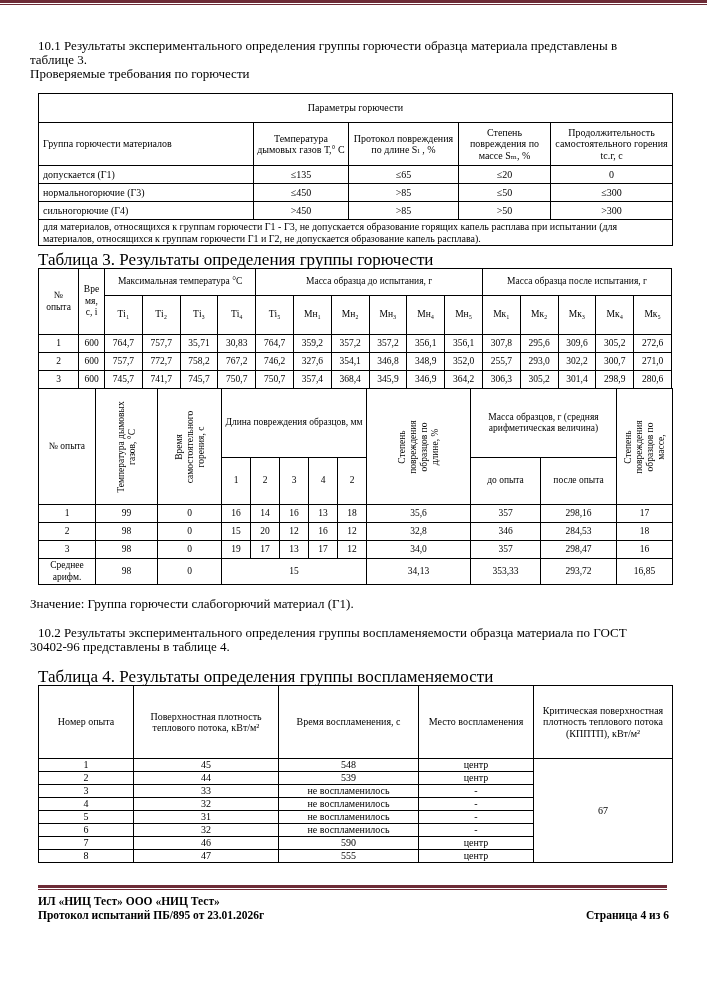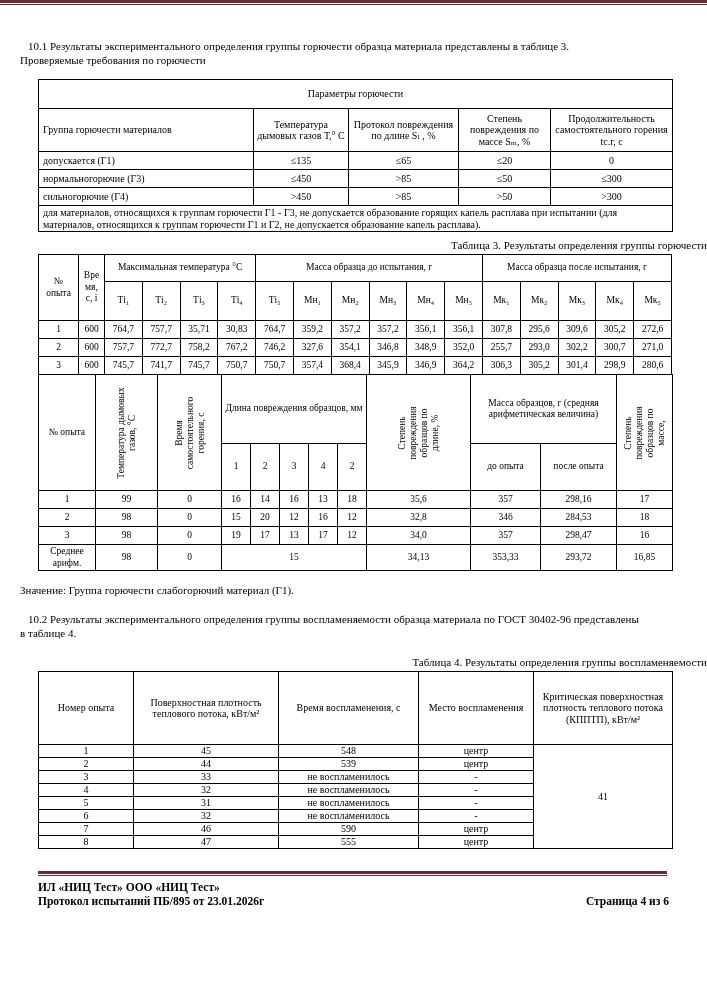--- a/index.html
+++ b/index.html
@@ -1,21 +1,21 @@
 <!DOCTYPE html>
 <html><head>
 <meta charset="utf-8">
 <style>
   html,body{margin:0;padding:0;background:#fff;}
   .page{position:relative;width:707px;height:1000px;background:#ffffff;overflow:hidden;
         font-family:"Liberation Serif","DejaVu Serif",serif;color:#000;}
   .rule{height:1px;border-top:3px solid #6d2b36;border-bottom:1px solid #6d2b36;}
   .top-rule{width:707px;}
   .footer-rule{width:629px;margin-left:38px;margin-top:22px;}
-  .para{margin:0 0 0 20px;width:622px;font-size:11px;line-height:14px;}
+  .para{margin:0 0 0 30px;width:622px;font-size:13px;line-height:14px;}
   .indent{text-indent:8px;}
   table{border-collapse:collapse;table-layout:fixed;width:634px;margin-left:38px;
         font-size:10px;line-height:11.5px;}
   th,td{border:1px solid #000;font-weight:normal;text-align:center;vertical-align:middle;
         padding:1px 2px;overflow:hidden;}
   
   #t1 .title-row th{height:26px;}
   #t1 .head-row th{height:40px;}
   #t1 tbody td{height:15px;}
   #t1 tbody td:first-child{text-align:left;padding-left:4px;}
@@ -31,21 +31,21 @@
   #t3b thead tr.s th{height:44px;}
   #t3b tbody td{height:15px;}
   .rot{position:relative;}
   .rot>div{position:absolute;top:50%;left:50%;transform:translate(-50%,-50%) rotate(-90deg);
            width:62px;font-size:9.5px;line-height:11px;text-align:center;}
   .rot>div.w100{width:100px;}
   
   #t4 thead th{height:70px;}
   #t4 tbody td{height:12px;padding:0 2px;}
   
-  .cap{margin:0 0 2px 38px;font-size:11px;line-height:13px;text-align:right;}
+  .cap{margin:0 0 2px 38px;font-size:17px;line-height:13px;}
   .footer-text{margin:4px 38px 0 38px;display:flex;justify-content:space-between;
                align-items:flex-end;font-size:11.5px;font-weight:bold;line-height:14px;}
 </style>
 </head>
 <body>
 
 <div class="page">
 
   <div class="rule top-rule"></div>
 
@@ -315,21 +315,21 @@
         <th>Место воспламенения</th>
         <th>Критическая поверхностная плотность теплового потока (КППТП), кВт/м²</th>
       </tr>
     </thead>
     <tbody>
         <tr>
           <td>1</td>
           <td>45</td>
           <td>548</td>
           <td>центр</td>
-          <td rowspan="8">41</td>
+          <td rowspan="8">67</td>
         </tr>
         <tr>
           <td>2</td>
           <td>44</td>
           <td>539</td>
           <td>центр</td>
         </tr>
         <tr>
           <td>3</td>
           <td>33</td>

